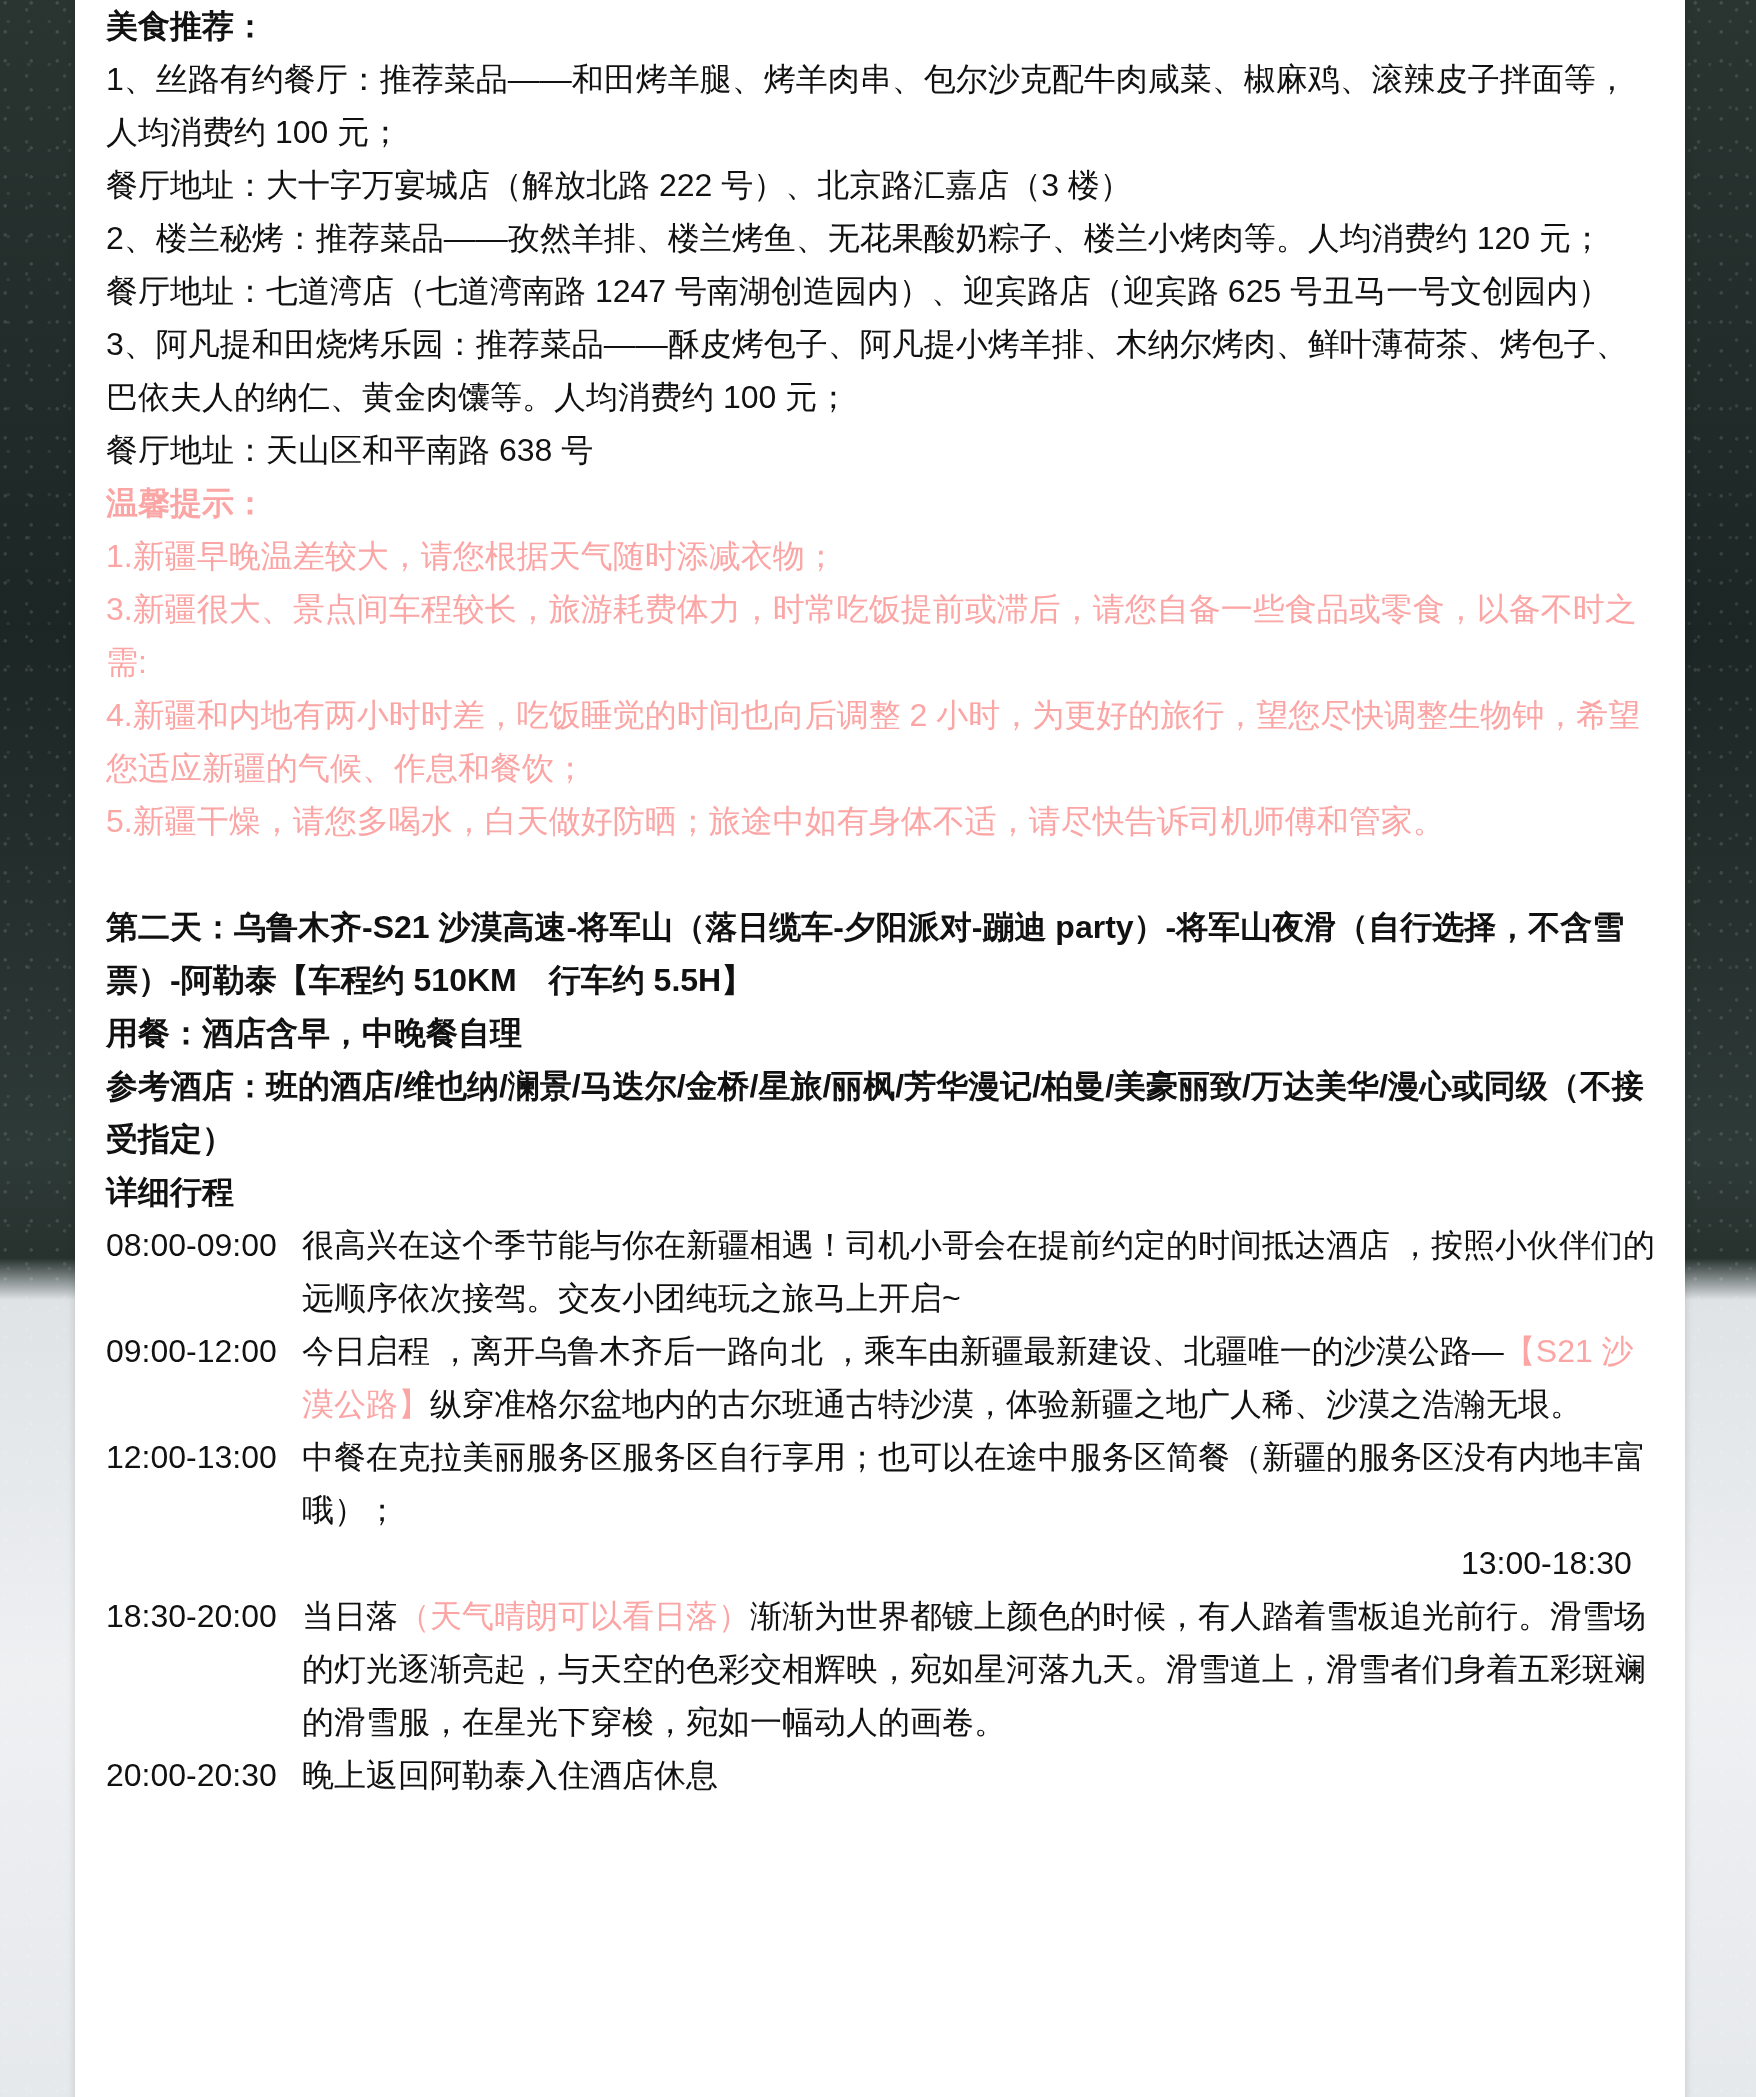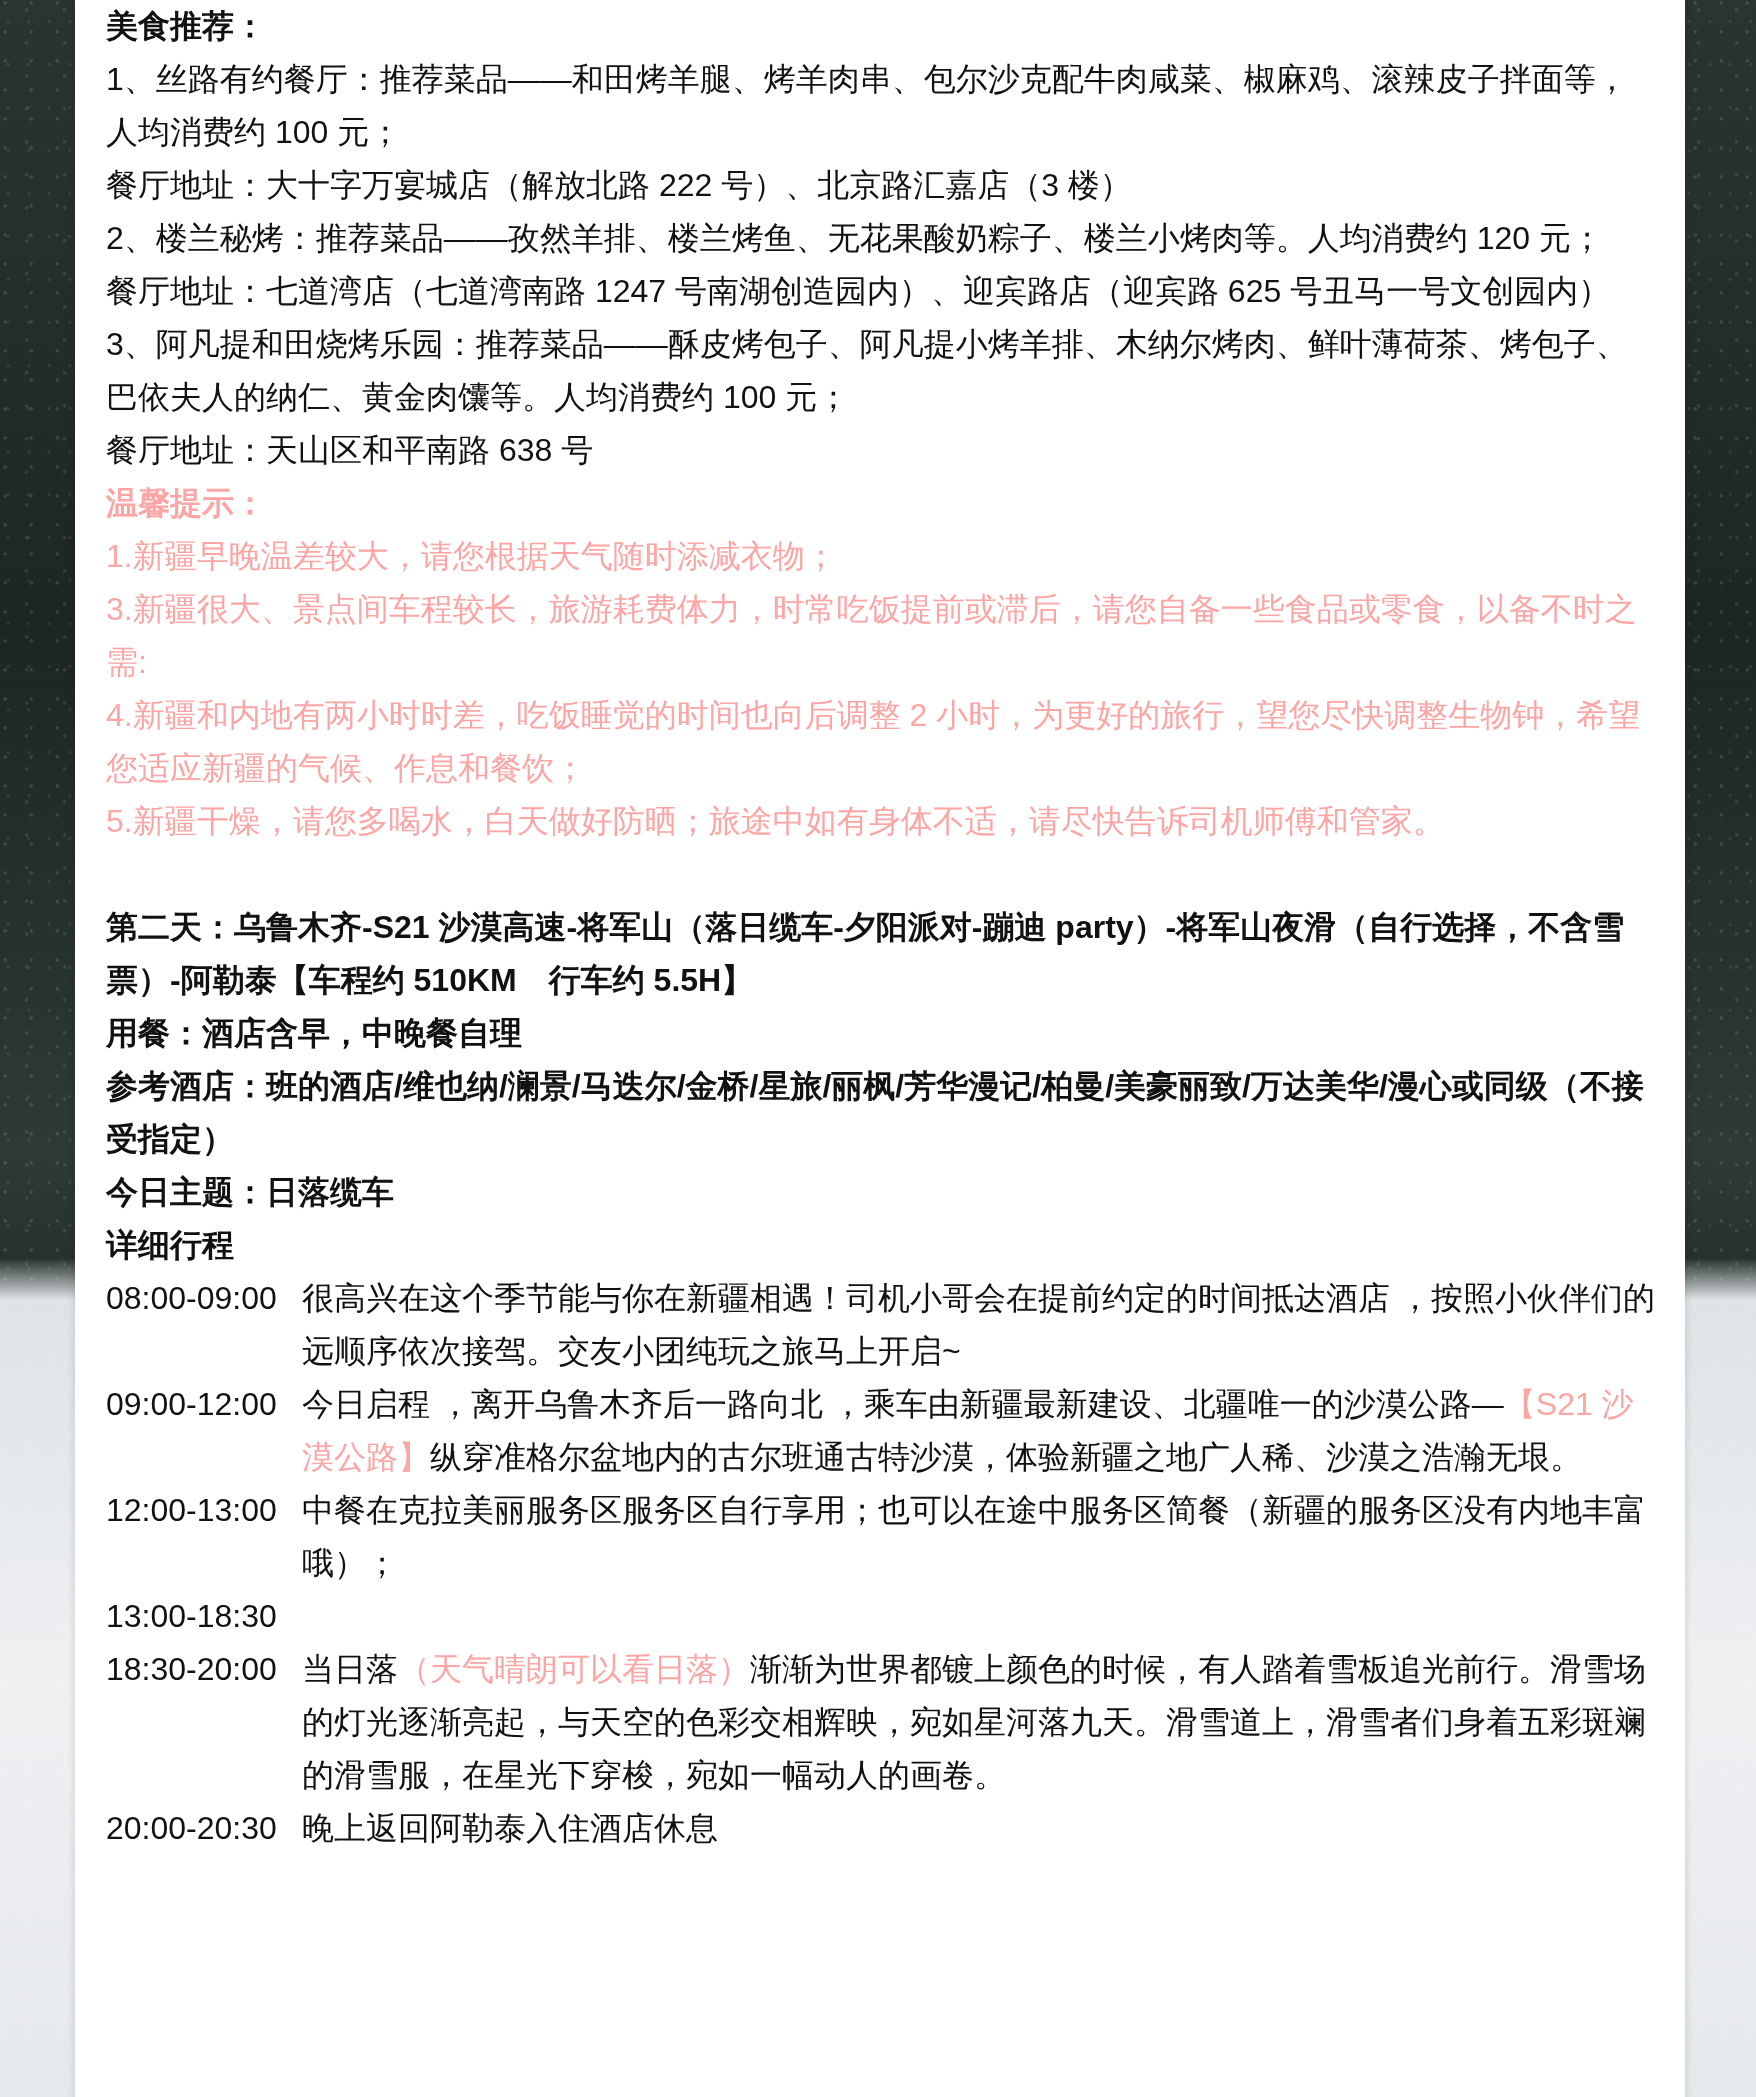--- a/index.html
+++ b/index.html
@@ -29,21 +29,21 @@
   }
   .content {
     position: absolute; left: 106px; top: 0; width: 1551px;
     font-size: 32px; line-height: 53px; color: #111;
   }
   .p { margin: 0; white-space: normal; }
   .bold { font-weight: 700; }
   .red { color: #fca5a5; }
   .redb { color: #c01515; font-weight: 700; }
   .gap { height: 53px; }
-  .row { display: flex; }
+  .row { display: flex; justify-content: flex-end; }
   .time { flex: 0 0 196px; white-space: nowrap; }
   .desc { flex: 1; }
 </style>
 </head>
 <body>
 
 <div class="bg"></div>
 
 <div class="card">
 </div>
@@ -63,21 +63,20 @@
   <p class="p red">1.新疆早晚温差较大，请您根据天气随时添减衣物；</p>
   <p class="p red">3.新疆很大、景点间车程较长，旅游耗费体力，时常吃饭提前或滞后，请您自备一些食品或零食，以备不时之需:</p>
   <p class="p red">4.新疆和内地有两小时时差，吃饭睡觉的时间也向后调整 2 小时，为更好的旅行，望您尽快调整生物钟，希望您适应新疆的气候、作息和餐饮；</p>
   <p class="p red">5.新疆干燥，请您多喝水，白天做好防晒；旅途中如有身体不适，请尽快告诉司机师傅和管家。</p>
 
   <div class="gap"></div>
 
   <p class="p bold">第二天：乌鲁木齐-S21 沙漠高速-将军山（落日缆车-夕阳派对-蹦迪 party）-将军山夜滑（自行选择，不含雪票）-阿勒泰【车程约 510KM　行车约 5.5H】</p>
   <p class="p bold">用餐：酒店含早，中晚餐自理</p>
   <p class="p bold">参考酒店：班的酒店/维也纳/澜景/马迭尔/金桥/星旅/丽枫/芳华漫记/柏曼/美豪丽致/万达美华/漫心或同级（不接受指定）</p>
-  <p class="p bold">今日主题：日落缆车</p>
   <p class="p bold">详细行程</p>
 
   <div class="row">
     <span class="time">08:00-09:00</span>
     <span class="desc">
       <span>很高兴在这个季节能与你在新疆相遇！司机小哥会在提前约定的时间抵达酒店 ，按照小伙伴们的远顺序依次接驾。交友小团纯玩之旅马上开启~</span>
     </span>
   </div>
 
   <div class="row">

